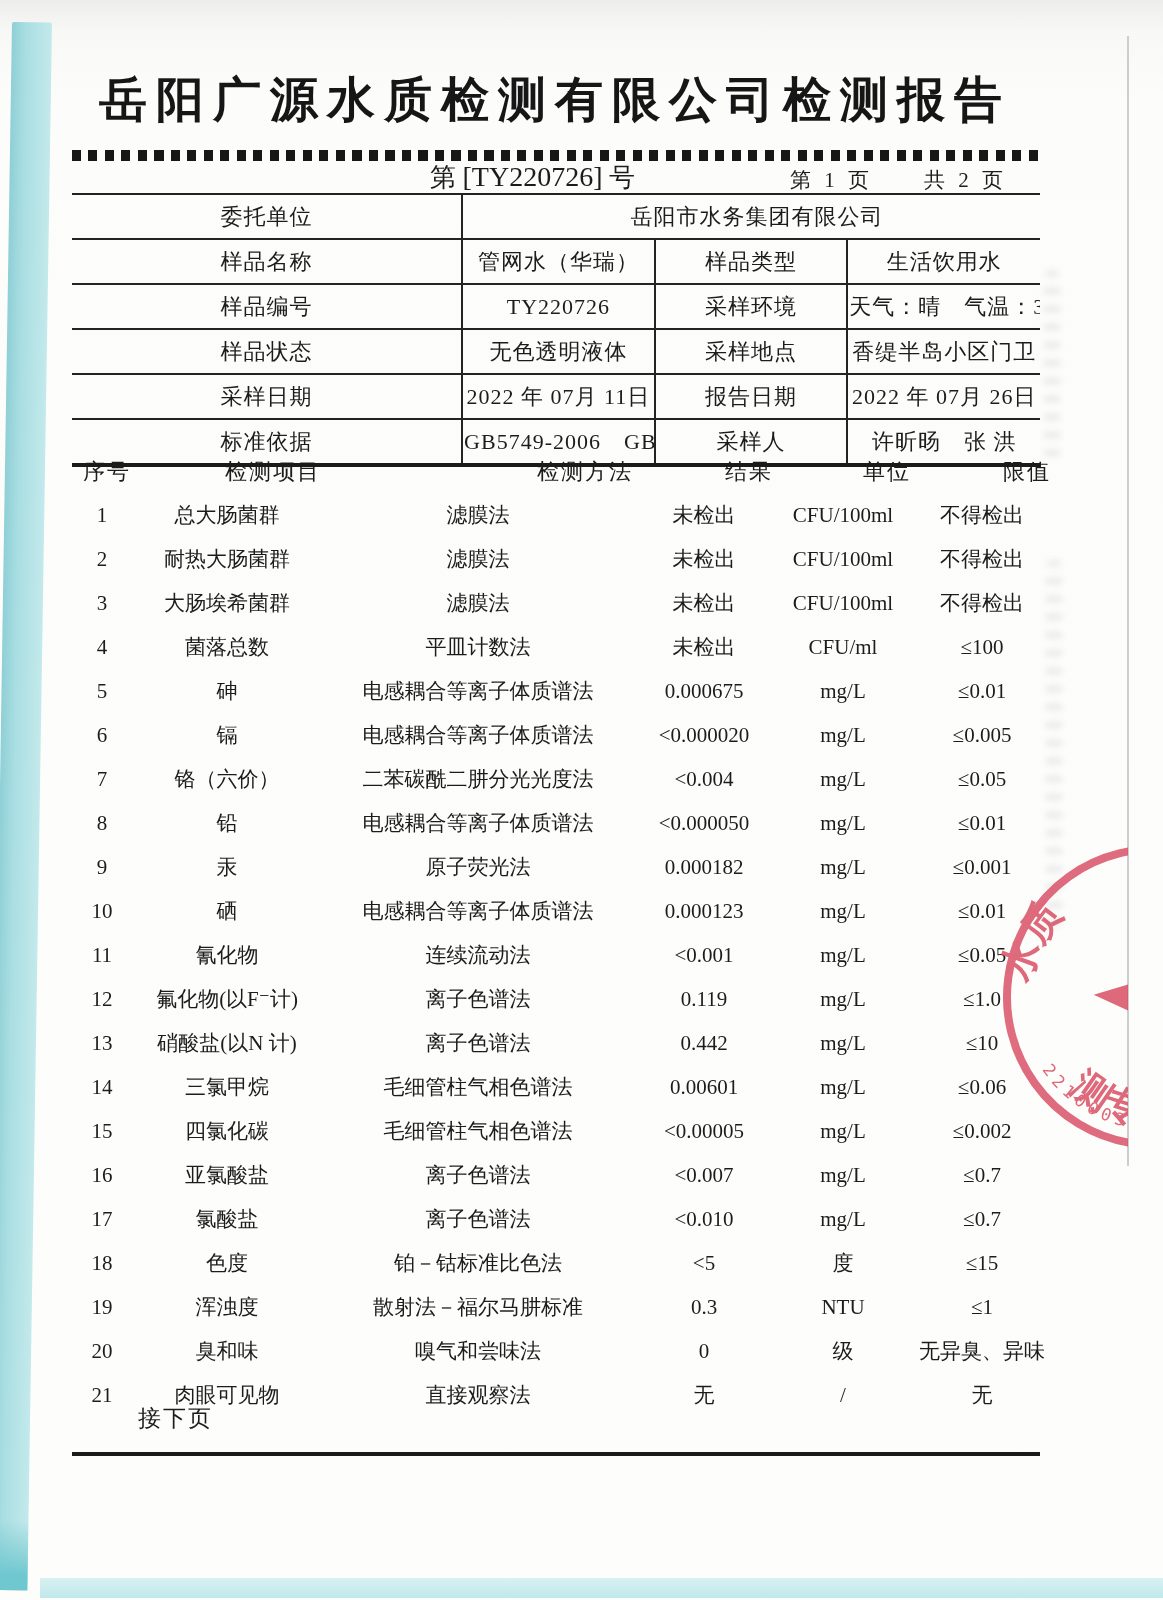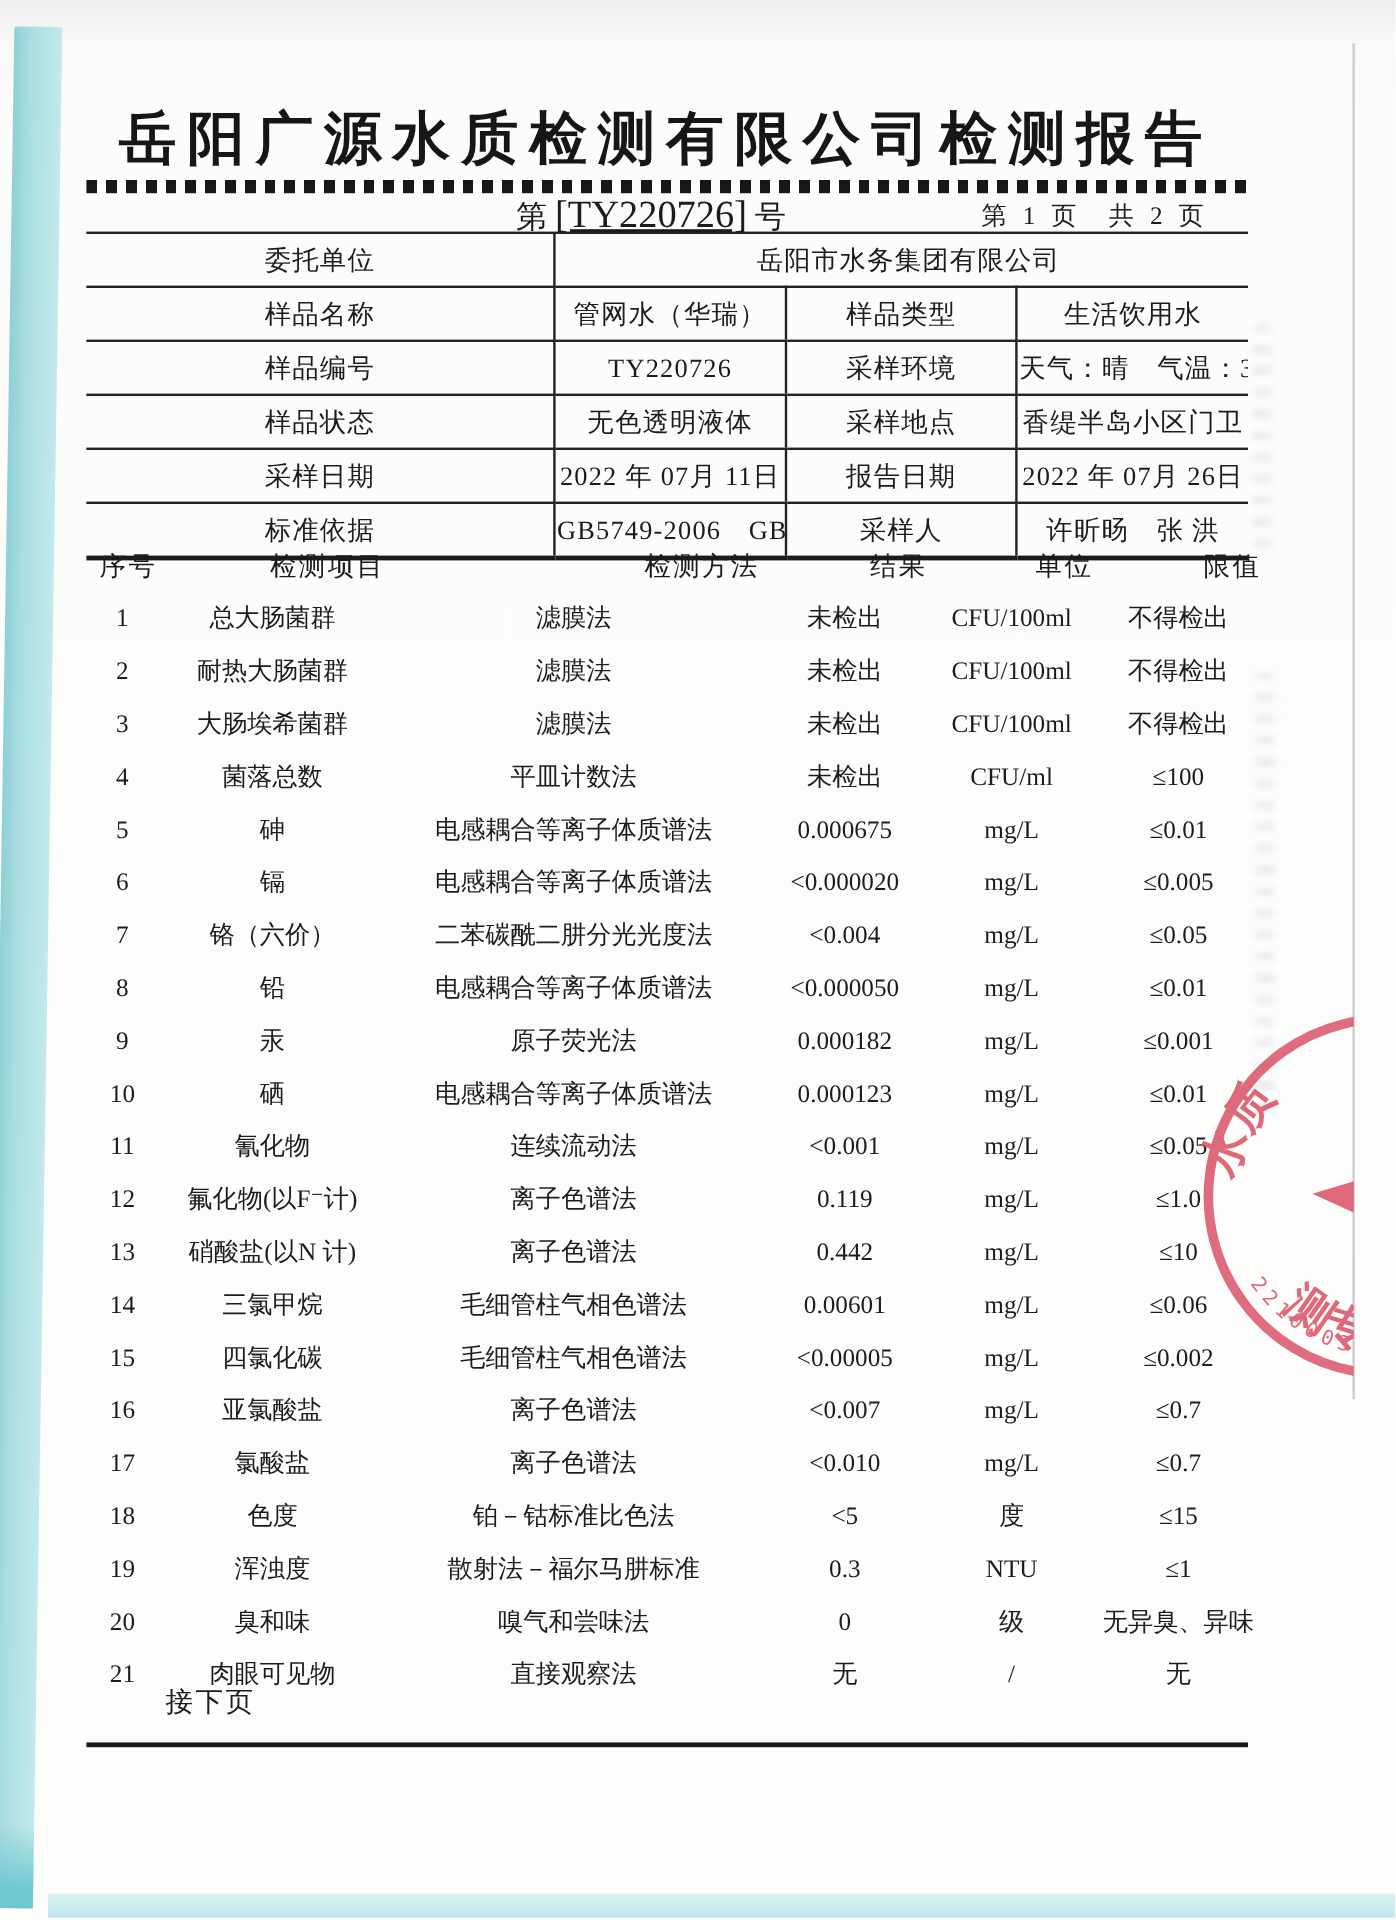--- a/index.html
+++ b/index.html
@@ -34,33 +34,33 @@
   .smudge{
     position:absolute;width:16px;border-radius:8px;
     background:repeating-linear-gradient(180deg,rgba(120,125,130,.35) 0 6px,rgba(120,125,130,0) 6px 18px);
     filter:blur(3px);opacity:.45;
   }
   .smudge.s1{left:1044px;top:270px;height:190px;}
   .smudge.s2{left:1046px;top:560px;height:370px;}
 
   
   .title{
-    position:absolute;left:60px;top:84px;width:990px;
+    position:absolute;left:60px;top:68px;width:990px;
     text-align:center;font-size:48px;font-weight:bold;letter-spacing:9px;
     color:#161616;white-space:nowrap;
   }
   .dotline{
     position:absolute;left:72px;top:150px;width:968px;height:11px;
     background:repeating-linear-gradient(90deg,#171717 0 9px,transparent 9px 16.5px);
   }
   .numrow{position:absolute;left:72px;top:160px;width:968px;height:34px;font-size:26px;}
   .num-main{position:absolute;left:358px;top:0;white-space:nowrap;}
-  .num-main .bracket{font-size:32px;text-decoration:underline;}
+  .num-main .bracket{font-size:28px;}
   .pagelab{position:absolute;top:6px;font-size:21px;white-space:nowrap;letter-spacing:4px;}
-  .pagelab.p1{left:746px;}
+  .pagelab.p1{left:718px;}
   .pagelab.p2{left:852px;}
   .rule-top{position:absolute;left:72px;top:193px;width:968px;height:2px;background:#222;}
 
   
   .info-wrap{position:absolute;left:72px;top:195px;width:968px;}
   table.info{border-collapse:collapse;table-layout:fixed;width:968px;}
   table.info td{
     border-bottom:2px solid #232323;height:41px;
     font-size:22px;text-align:center;vertical-align:middle;
     white-space:nowrap;overflow:hidden;letter-spacing:1px;

